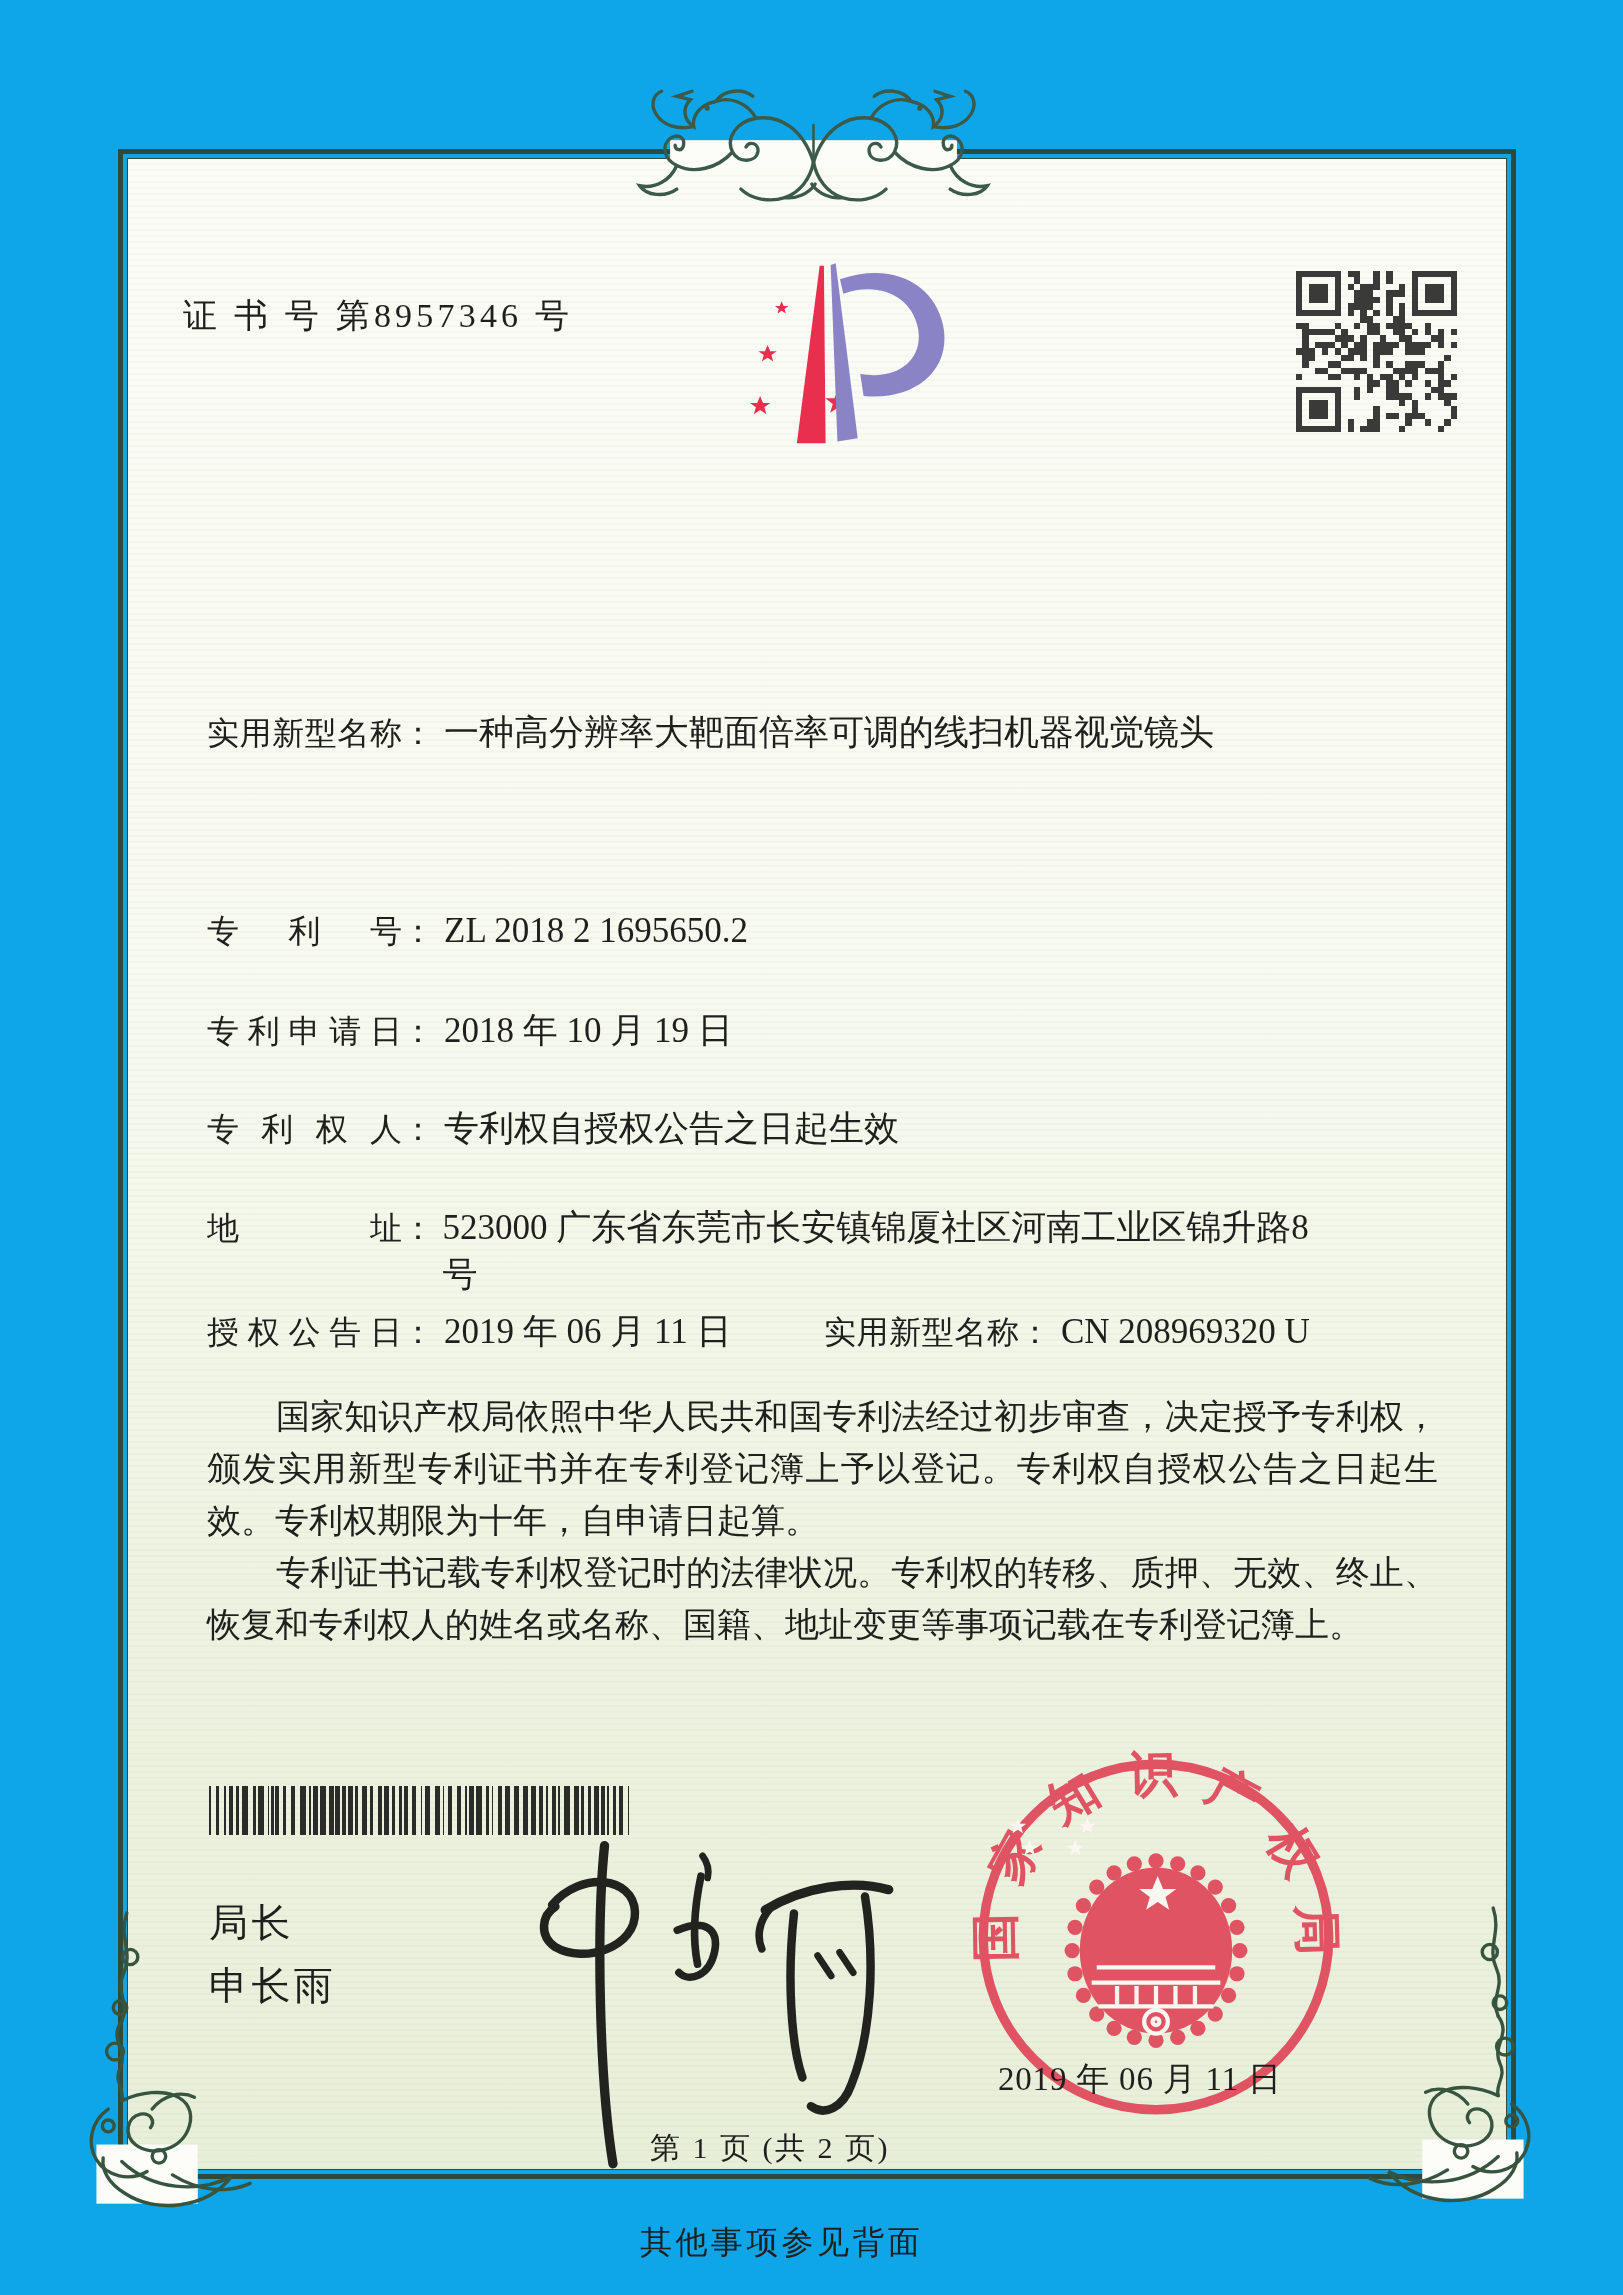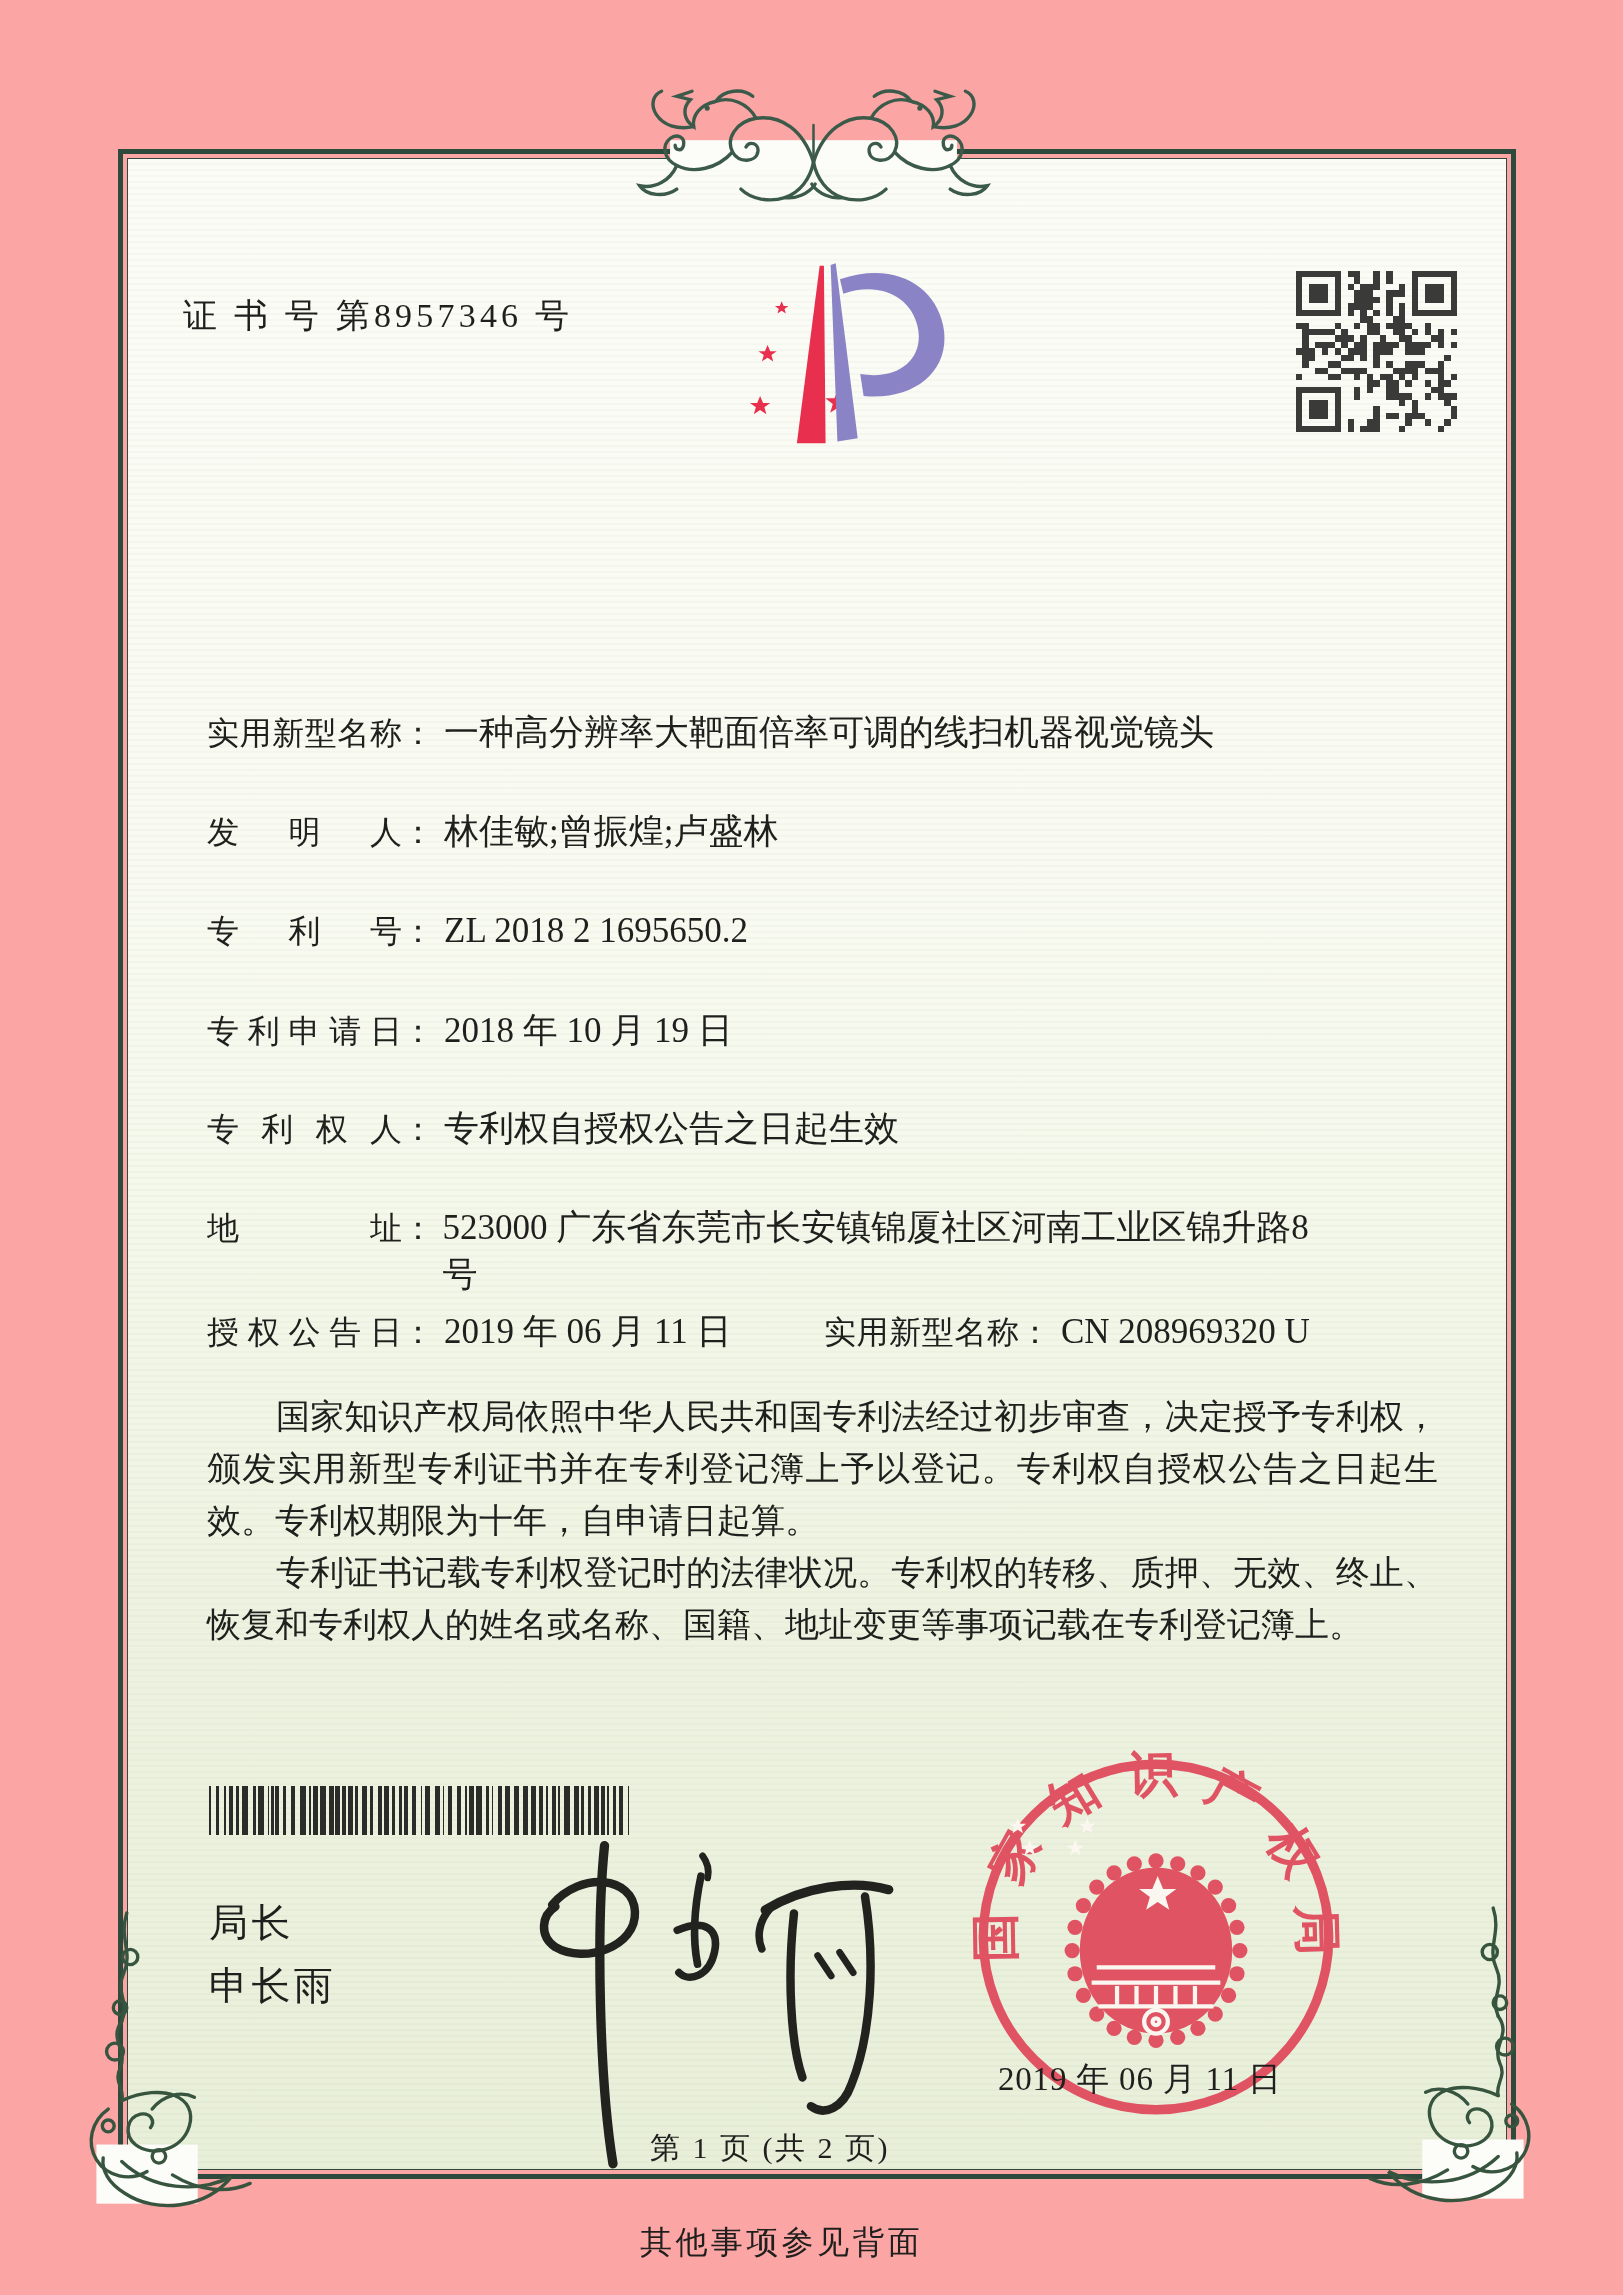--- a/index.html
+++ b/index.html
@@ -4,21 +4,21 @@
 <style>
   :root{
     --border-green:#2e4a3c;
     --seal-red:#e04a5c;
     --logo-red:#e8304e;
     --logo-purple:#8a84c6;
     --ink:#1f1f1d;
   }
   html,body{margin:0;padding:0;}
   body{background:#ffffff;font-family:"Liberation Serif","DejaVu Serif",serif;color:var(--ink);}
-  .page{position:relative;width:1624px;height:2295px;background:#fca5a5;overflow:hidden;}
+  .page{position:relative;width:1624px;height:2295px;background:#0ea5e9;overflow:hidden;}
 
   
   .frame-outer{position:absolute;left:118px;top:149px;width:1398px;height:2030px;
     border:5px solid var(--border-green);box-sizing:border-box;}
   .frame-inner{position:absolute;left:4.2px;top:4.2px;right:4.2px;bottom:4.2px;
     border:1.7px solid var(--border-green);box-sizing:border-box;
     background:linear-gradient(180deg,#fcfcf7 0%,#f8faf0 40%,#eef3e1 72%,#e8efd9 100%);}
   .frame-inner::after{content:"";position:absolute;inset:0;
     background:repeating-linear-gradient(0deg,rgba(110,140,100,0.045) 0 1.7px,rgba(0,0,0,0) 1.7px 6px);}
 
@@ -430,23 +430,20 @@
       <rect x="11" y="24" width="1" height="1" fill="#3a3a38"></rect>
       <rect x="12" y="24" width="1" height="1" fill="#3a3a38"></rect>
       <rect x="16" y="24" width="1" height="1" fill="#3a3a38"></rect>
       <rect x="22" y="24" width="1" height="1" fill="#3a3a38"></rect>
     </svg>
 
 
   <div class="abs content frow" style="top:709px">
     <span class="flabel">实用新型名称</span><span class="fcolon">：</span><span class="fvalue">一种高分辨率大靶面倍率可调的线扫机器视觉镜头</span>
   </div>
-  <div class="abs content frow" style="top:808px">
-    <span class="flabel">发明人</span><span class="fcolon">：</span><span class="fvalue">林佳敏;曾振煌;卢盛林</span>
-  </div>
   <div class="abs content frow" style="top:907px">
     <span class="flabel">专利号</span><span class="fcolon">：</span><span class="fvalue">ZL 2018 2 1695650.2</span>
   </div>
   <div class="abs content frow" style="top:1007px">
     <span class="flabel">专利申请日</span><span class="fcolon">：</span><span class="fvalue">2018 年 10 月 19 日</span>
   </div>
   <div class="abs content frow" style="top:1105px">
     <span class="flabel">专利权人</span><span class="fcolon">：</span><span class="fvalue">专利权自授权公告之日起生效</span>
   </div>
   <div class="abs content frow" style="top:1204px">

